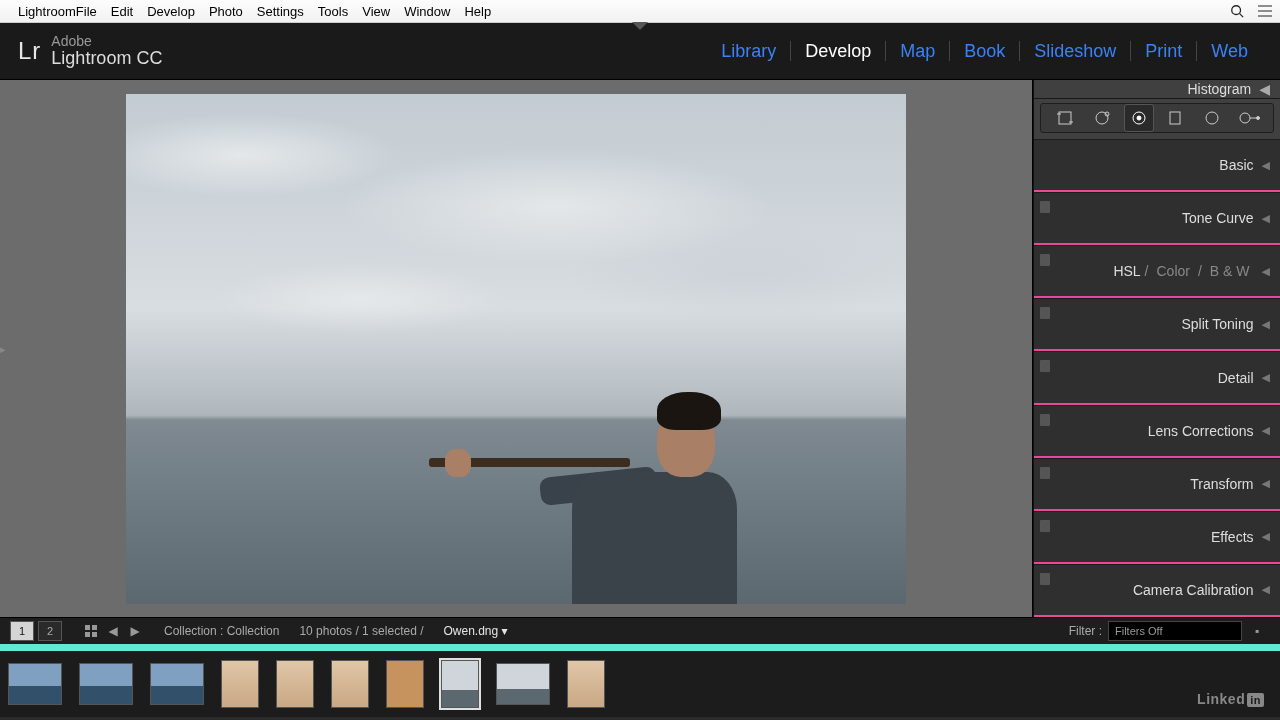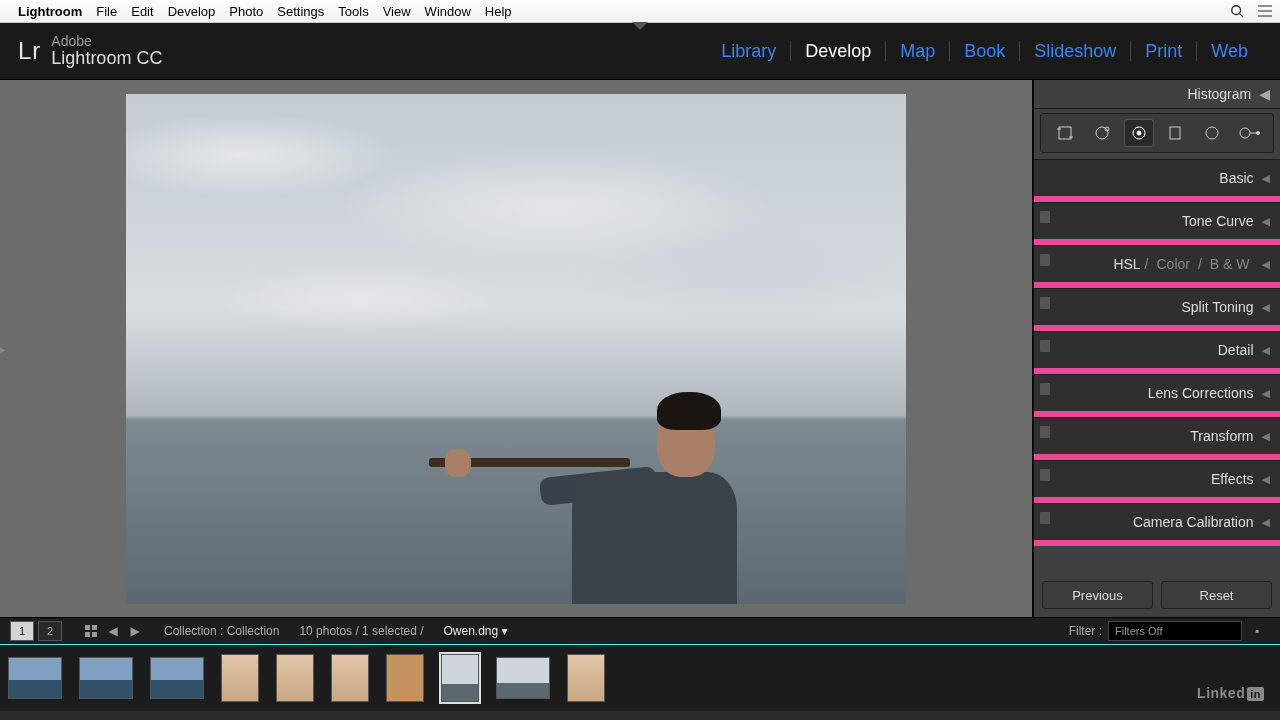--- a/index.html
+++ b/index.html
@@ -1,18 +1,18 @@
 <!DOCTYPE html>
 <html><head>
 <meta charset="utf-8">
 <style>
 html,body{margin:0;padding:0;width:1280px;height:720px;background:#2b2b2b;font-family:"Helvetica Neue",Arial,sans-serif;color:#ccc;overflow:hidden;font-size:13px}
 .menubar{height:22px;background:linear-gradient(#fdfdfd,#f2f2f2);border-bottom:1px solid #ccc;display:flex;align-items:center;padding:0 8px;color:#000;font-size:13px}
 .menubar .apple{font-size:14px;margin-right:10px}
-.menubar .app{font-weight:700;margin-right:14px}
+.menubar .app{font-weight:400;}
 .menubar .mi{margin-right:14px;cursor:default}
 .menubar .right{margin-left:auto;display:flex;align-items:center;gap:14px}
 .menubar svg{display:block}
 
 .brandbar{height:56px;background:#1a1a1a;display:flex;align-items:center;padding:0 18px;position:relative}
 .brandbar .lr{font-size:24px;font-weight:300;letter-spacing:1px;color:#e6e6e6;margin-right:10px}
 .brandbar .adobe{font-size:14px;color:#999;display:block;line-height:1}
 .brandbar .prod{font-size:18px;color:#ddd;font-weight:300}
 .brandbar .modules{margin-left:auto;display:flex;align-items:center}
 .brandbar .mod{font-size:18px;font-weight:300;color:#3b82f6;padding:0 14px;cursor:default}
@@ -38,38 +38,38 @@
 .photo .man .hand{position:absolute;bottom:54%;left:-18%;width:10%;height:12%;background:#a97f66;border-radius:40%}
 .canvas .edge{position:absolute;left:0;top:50%;transform:translateY(-50%);color:#888;font-size:11px}
 
 .rightpanel{width:246px;background:#404040;border-left:1px solid #111;border-top:1px solid #000;display:flex;flex-direction:column}
 .rp-head{height:28px;border-bottom:1px solid #1a1a1a;display:flex;align-items:center;justify-content:flex-end;padding:0 10px;font-size:14px;color:#ddd}
 .rp-head .tri{margin-left:8px;color:#aaa}
 .toolrow{height:38px;background:#3a3a3a;border:1px solid #1e1e1e;margin:4px 6px 6px;border-radius:3px;display:flex;align-items:center;justify-content:space-around;padding:0 6px}
 .toolrow .tool{width:30px;height:28px;display:flex;align-items:center;justify-content:center;color:#ccc;cursor:default}
 .toolrow .tool svg{display:block}
 .toolrow .tool.sel{background:#2a2a2a;border-radius:3px;box-shadow:inset 0 0 0 1px #555}
-.panel{height:28px;border-top:1px solid #1c1c1c;border-bottom:6px solid #ec4899;background:#2f2f2f;display:flex;align-items:center;justify-content:flex-end;padding:4px 10px;font-size:14px;color:#ddd;position:relative;cursor:default}
+.panel{height:28px;border-top:1px solid #1c1c1c;border-bottom:2px solid #ec4899;background:#2f2f2f;display:flex;align-items:center;justify-content:flex-end;padding:16px 10px;font-size:14px;color:#ddd;position:relative;cursor:default}
 .panel .sw{position:absolute;left:6px;top:8px;width:10px;height:12px;background:#555;border-radius:1px}
 .panel .tri{margin-left:8px;color:#777;font-size:11px}
 .panel .dim{color:#888;margin:0 4px}
 .rp-spacer{flex:1}
 .rp-btns{display:flex;padding:8px;gap:8px}
 .rp-btns button{flex:1;height:28px;background:#3c3c3c;border:1px solid #222;color:#ddd;border-radius:3px;font-size:13px;cursor:default}
 
 .toolbar{height:26px;background:#1e1e1e;border-top:1px solid #000;display:flex;align-items:center;padding:0 10px;font-size:12px;color:#aaa}
 .toolbar .tb-seg{display:flex;align-items:center;margin-right:16px}
 .toolbar .pg{width:22px;height:18px;border:1px solid #555;display:flex;align-items:center;justify-content:center;margin-right:4px;font-size:11px;background:#2a2a2a;cursor:default}
 .toolbar .pg.sel{background:#d5d5d5;color:#111}
 .toolbar .ico{width:18px;height:18px;display:flex;align-items:center;justify-content:center;margin-right:4px;color:#999;cursor:default}
 .toolbar .spacer{flex:1}
 .toolbar .fn{color:#e4e4e4}
 .toolbar .filterbox{width:120px;height:18px;border:1px solid #444;background:#000000;display:flex;align-items:center;padding:0 6px;margin-left:6px;font-size:11px;color:#999}
 
-.filmstrip{height:58px;background:#1c1c1c;border-top:1px solid #5eead4;display:flex;align-items:center;padding:4px 8px;gap:17px;position:relative}
+.filmstrip{height:58px;background:#1c1c1c;border-top:7px solid #5eead4;display:flex;align-items:center;padding:4px 8px;gap:17px;position:relative}
 .thumb{width:36px;height:46px;border:1px solid #555;background:#3a3a3a;cursor:default}
 .thumb.wide{width:52px;height:40px}
 .thumb.sel{outline:2px solid #e0e0e0}
 .thumb.land{background:linear-gradient(#7fa0c0 55%,#33506b 55%)}
 .thumb.port{background:linear-gradient(#e0c6a8,#c9a884)}
 .thumb.owen{background:linear-gradient(#cfd5db 62%,#5b6870 62%)}
 .thumb.warm{background:#c6935f}
 .filmstrip .linkedin{position:absolute;right:16px;bottom:10px;color:#888;font-size:14px;font-weight:700;letter-spacing:.5px}
 .filmstrip .linkedin .in{display:inline-block;background:#888;color:#1c1c1c;padding:1px 3px;border-radius:2px;font-size:11px;margin-left:2px}
 
@@ -236,24 +236,20 @@
         <span>Effects</span>
         <span class="tri">◀</span>
       </div>
     <div class="panel">
         <span class="sw"></span>
         <span>Camera Calibration</span>
         <span class="tri">◀</span>
       </div>
 
     <div class="rp-spacer"></div>
-    <div class="rp-btns">
-      <button>Previous</button>
-      <button>Reset</button>
-    </div>
   </div>
 </div>
 
 <div class="toolbar">
   <div class="tb-seg">
     <span class="pg sel">1</span>
     <span class="pg">2</span>
   </div>
   <div class="tb-seg">
     <span class="ico">

